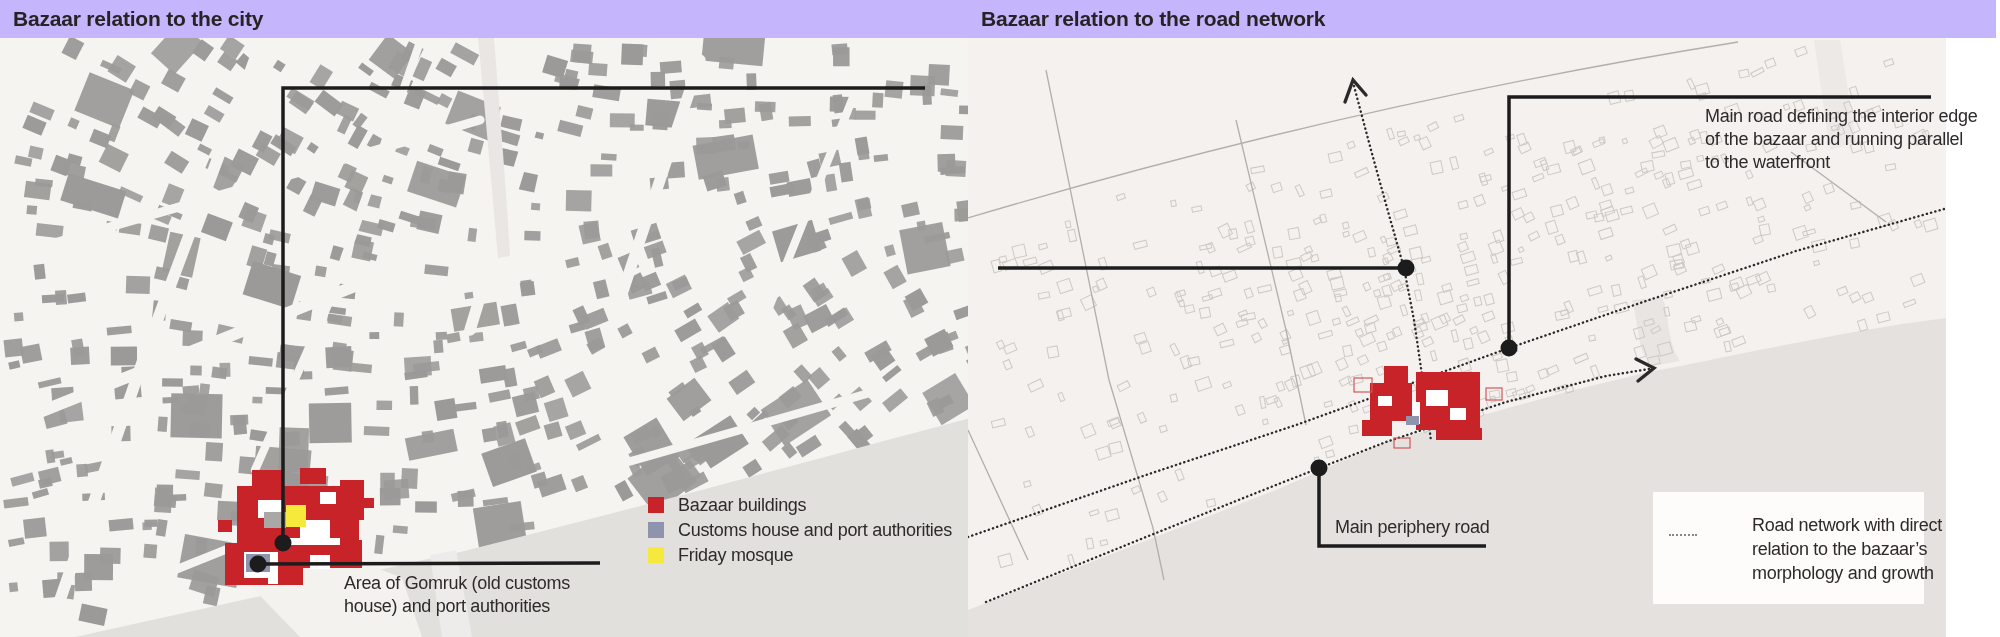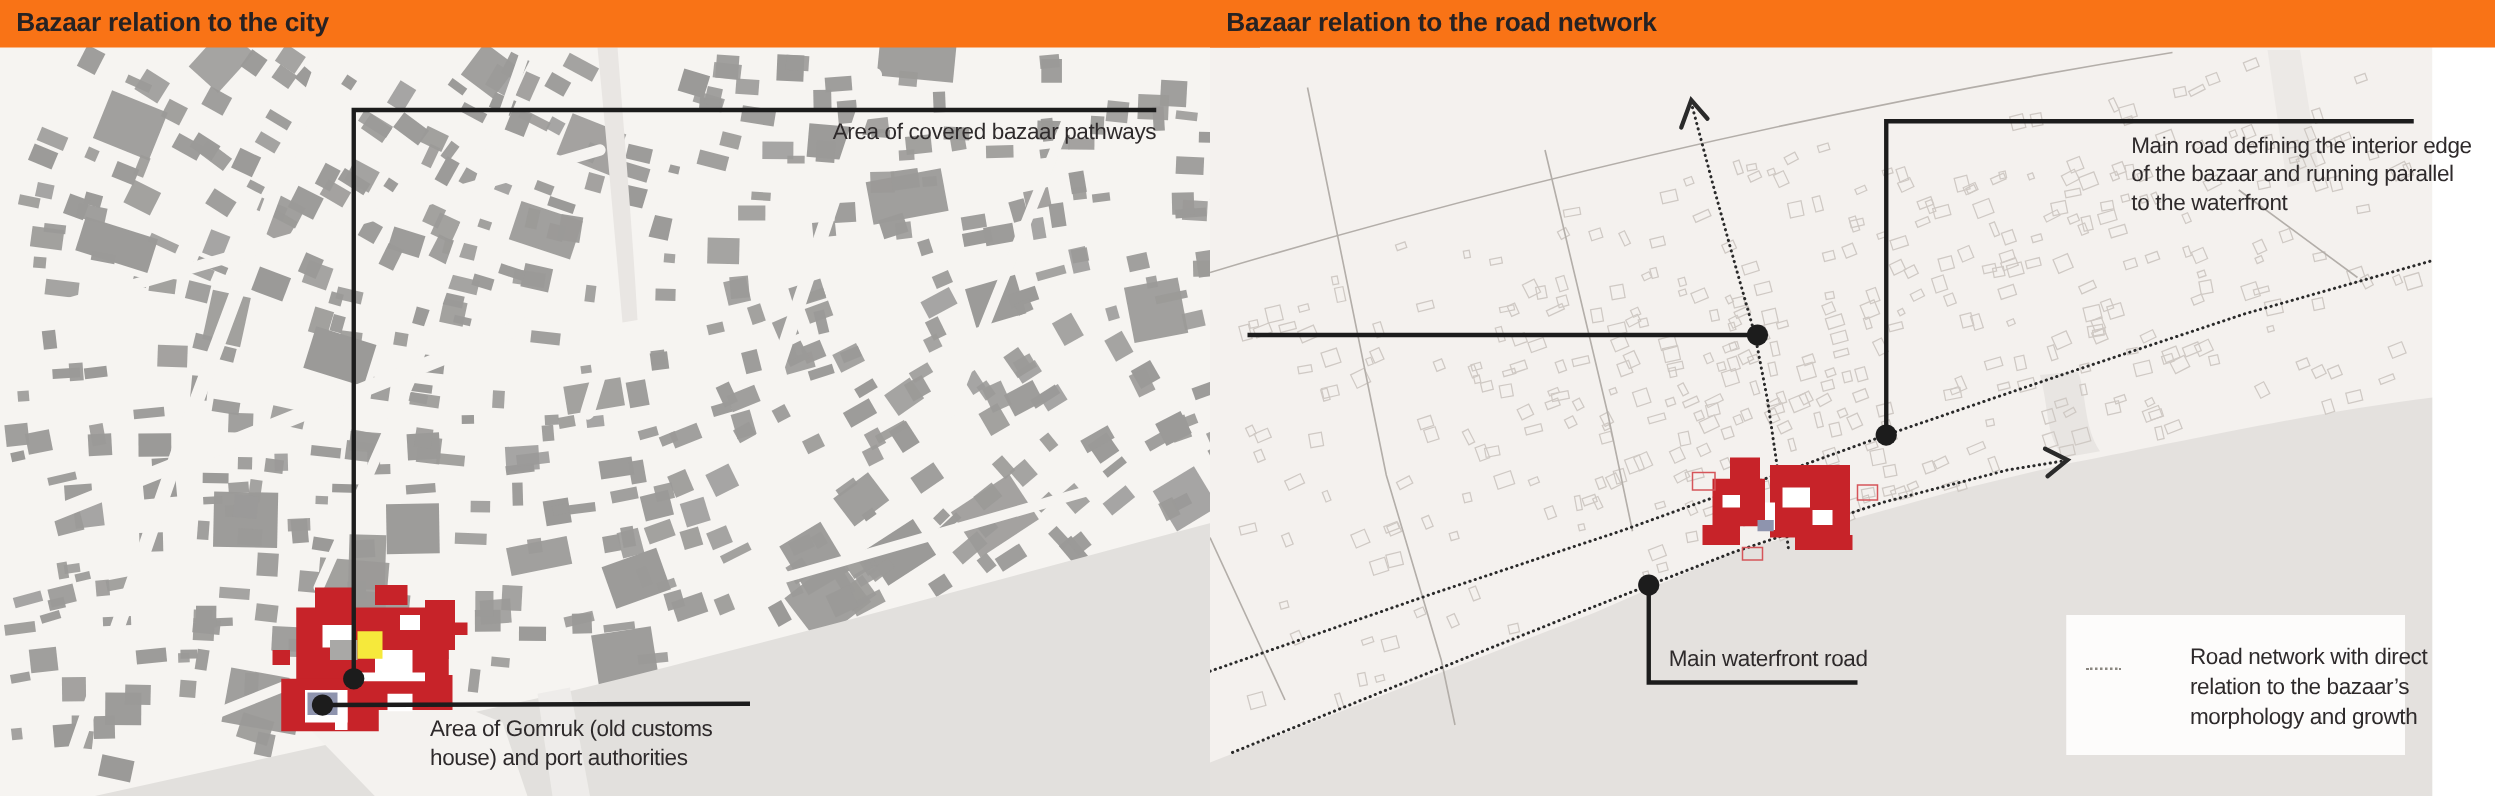--- a/index.html
+++ b/index.html
@@ -2,21 +2,21 @@
 <html><head>
 <meta charset="utf-8">
 <style>
   html,body{margin:0;padding:0;background:#ffffff;}
   body{width:2000px;height:637px;overflow:hidden;position:relative;
        font-family:"Liberation Sans",sans-serif;color:#322e2f;}
   .panel{position:absolute;top:0;height:637px;overflow:hidden;}
   .panel-left{left:0;width:1008px;}
   .panel-right{left:968px;width:1028px;}
   .mapsvg{position:absolute;left:0;top:0;}
-  .titlebar{position:absolute;left:0;top:0;width:100%;height:38px;background:#f97316;z-index:5;}
+  .titlebar{position:absolute;left:0;top:0;width:100%;height:38px;background:#c4b5fd;z-index:5;}
   .titlebar span{display:inline-block;padding:7px 0 0 13px;font-size:21px;font-weight:600;
                  letter-spacing:-0.2px;color:#272223;}
   .ann{position:absolute;z-index:6;font-size:18px;line-height:1.28;letter-spacing:-0.3px;color:#2e2a2b;}
   .ann-pathways{top:94px;right:83px;text-align:right;white-space:nowrap;}
   .ann-gomruk{top:572px;right:408px;width:256px;text-align:left;}
   .ann-mainroad{top:105px;right:15px;width:276px;text-align:left;}
   .ann-perp{top:278px;left:30px;width:345px;text-align:left;}
   .ann-waterfront{top:516px;left:367px;white-space:nowrap;}
   .legend-city{position:absolute;left:648px;top:497px;z-index:6;}
   .legend-row{display:flex;align-items:center;margin-bottom:9px;height:16px;}
@@ -564,22 +564,35 @@
         <g stroke="#1c1c1c" stroke-width="3.5" fill="none">
           <polyline points="925,88 283,88 283,543"></polyline>
           <polyline points="600,563 258,564"></polyline>
         </g>
         <circle cx="283" cy="543" r="8.5" fill="#1c1c1c"></circle>
         <circle cx="258" cy="564" r="8.5" fill="#1c1c1c"></circle>
       </svg>
     <div class="titlebar">
       <span>Bazaar relation to the city</span>
     </div>
-    <div class="ann ann-pathways">Area of covered bazaar pathways</div>
     <div class="ann ann-gomruk">Area of Gomruk (old customs house) and port authorities</div>
+    <div class="legend-city">
+      <div class="legend-row">
+        <div class="swatch" style="background: rgb(199, 35, 41);"></div>
+        <span>Bazaar buildings</span>
+      </div>
+      <div class="legend-row">
+        <div class="swatch" style="background: rgb(142, 148, 174);"></div>
+        <span>Customs house and port authorities</span>
+      </div>
+      <div class="legend-row">
+        <div class="swatch" style="background: rgb(246, 233, 59);"></div>
+        <span>Friday mosque</span>
+      </div>
+    </div>
   </section>
 
   <section class="panel panel-right">
     <svg id="map-roads" class="mapsvg" width="978" height="637" viewBox="0 0 978 637">
         <rect x="0" y="0" width="978" height="637" fill="#f4f1ee"></rect>
         <path d="M664,300 C672,330 668,350 684,366 L712,361 C698,340 702,315 694,297 Z" fill="#e8e5e2"></path>
         <path d="M846,40 L872,40 L888,142 L862,150 Z" fill="#ece9e6"></path>
         <path d="M0,610 L308,490 L418,442 L598,392 L681,372 C760,357 880,330 978,318 L978,637 L0,637 Z" fill="#e4e1de"></path>
         <g fill="none" stroke="#cfc9c4" stroke-width="1">
           <rect x="-2.240834259893745" y="-2.1470834724605083" width="4.48166851978749" height="4.294166944921017" transform="translate(553.0 249.7) rotate(-27.9)"></rect>
@@ -1037,20 +1050,20 @@
           <polyline points="351,468 351,546 518,546"></polyline>
         </g>
         <circle cx="541" cy="348" r="8.5" fill="#1c1c1c"></circle>
         <circle cx="438" cy="268" r="8.5" fill="#1c1c1c"></circle>
         <circle cx="351" cy="468" r="8.5" fill="#1c1c1c"></circle>
       </svg>
     <div class="titlebar">
       <span>Bazaar relation to the road network</span>
     </div>
     <div class="ann ann-mainroad">Main road defining the interior edge of the bazaar and running parallel to the waterfront</div>
-    <div class="ann ann-waterfront">Main waterfront road</div>
+    <div class="ann ann-waterfront">Main periphery road</div>
     <div class="legend-roads">
       <div class="dotline"></div>
       <div class="ltext">Road network with direct relation to the bazaar’s morphology and growth</div>
     </div>
   </section>
 
 </div>
 
 </body></html>

